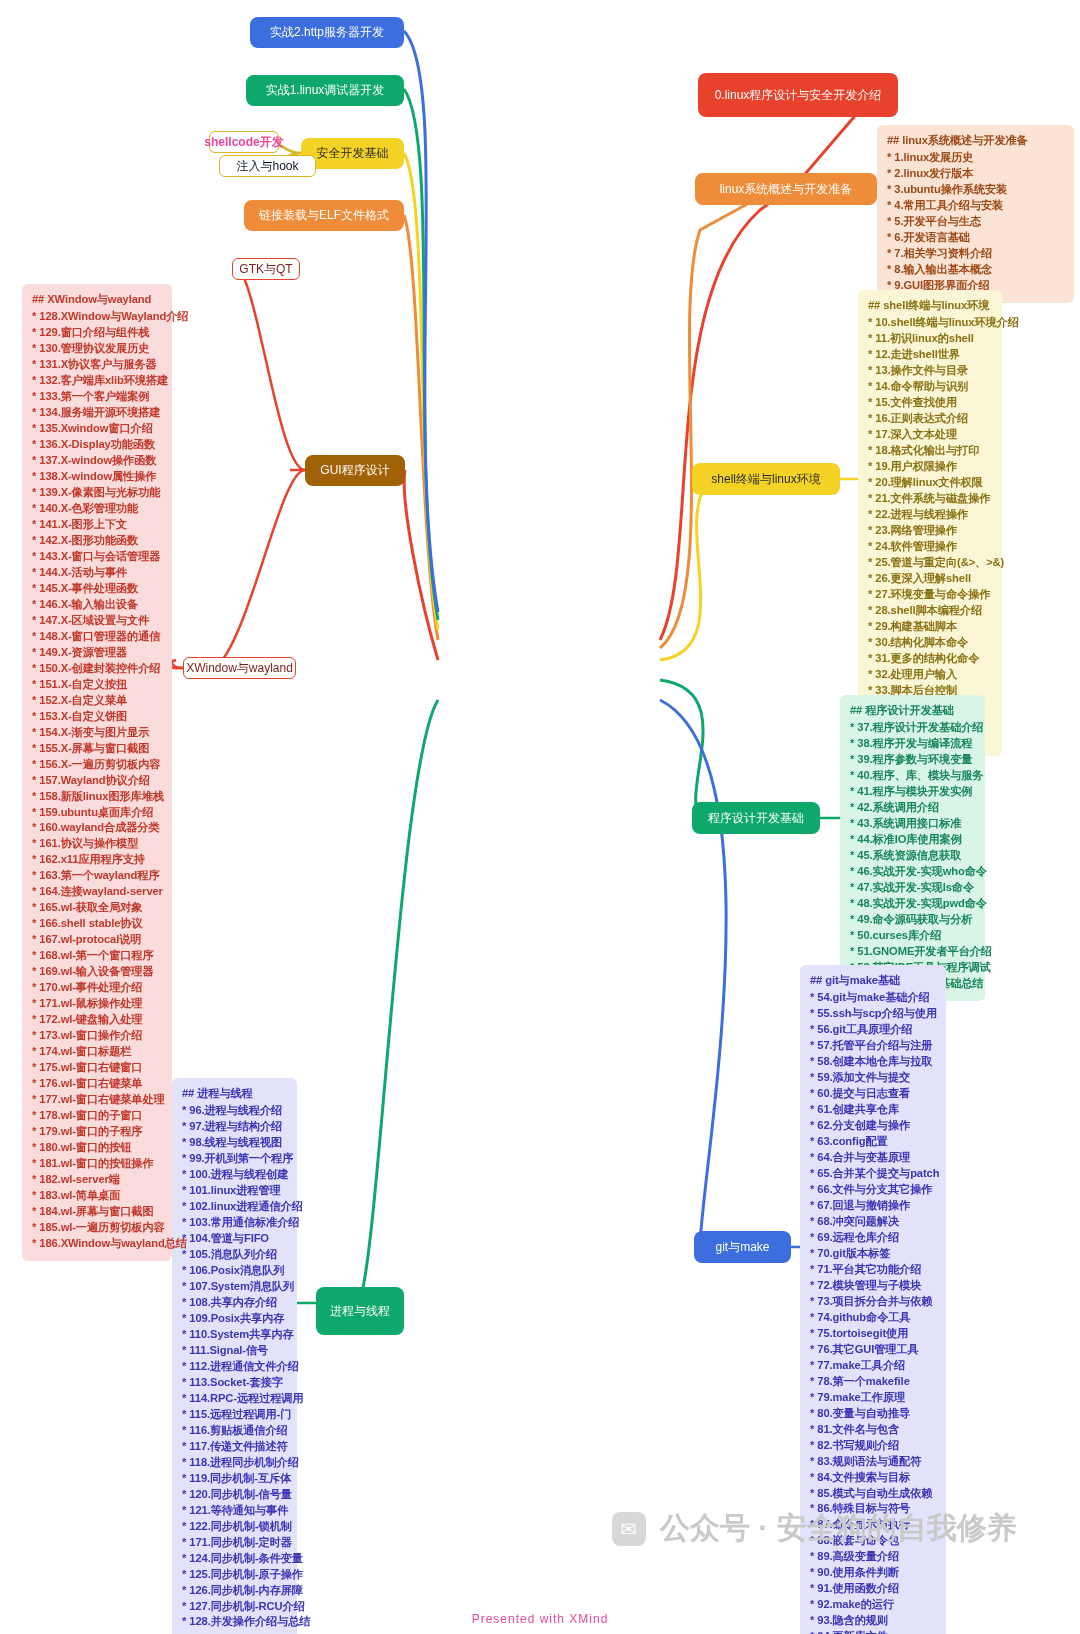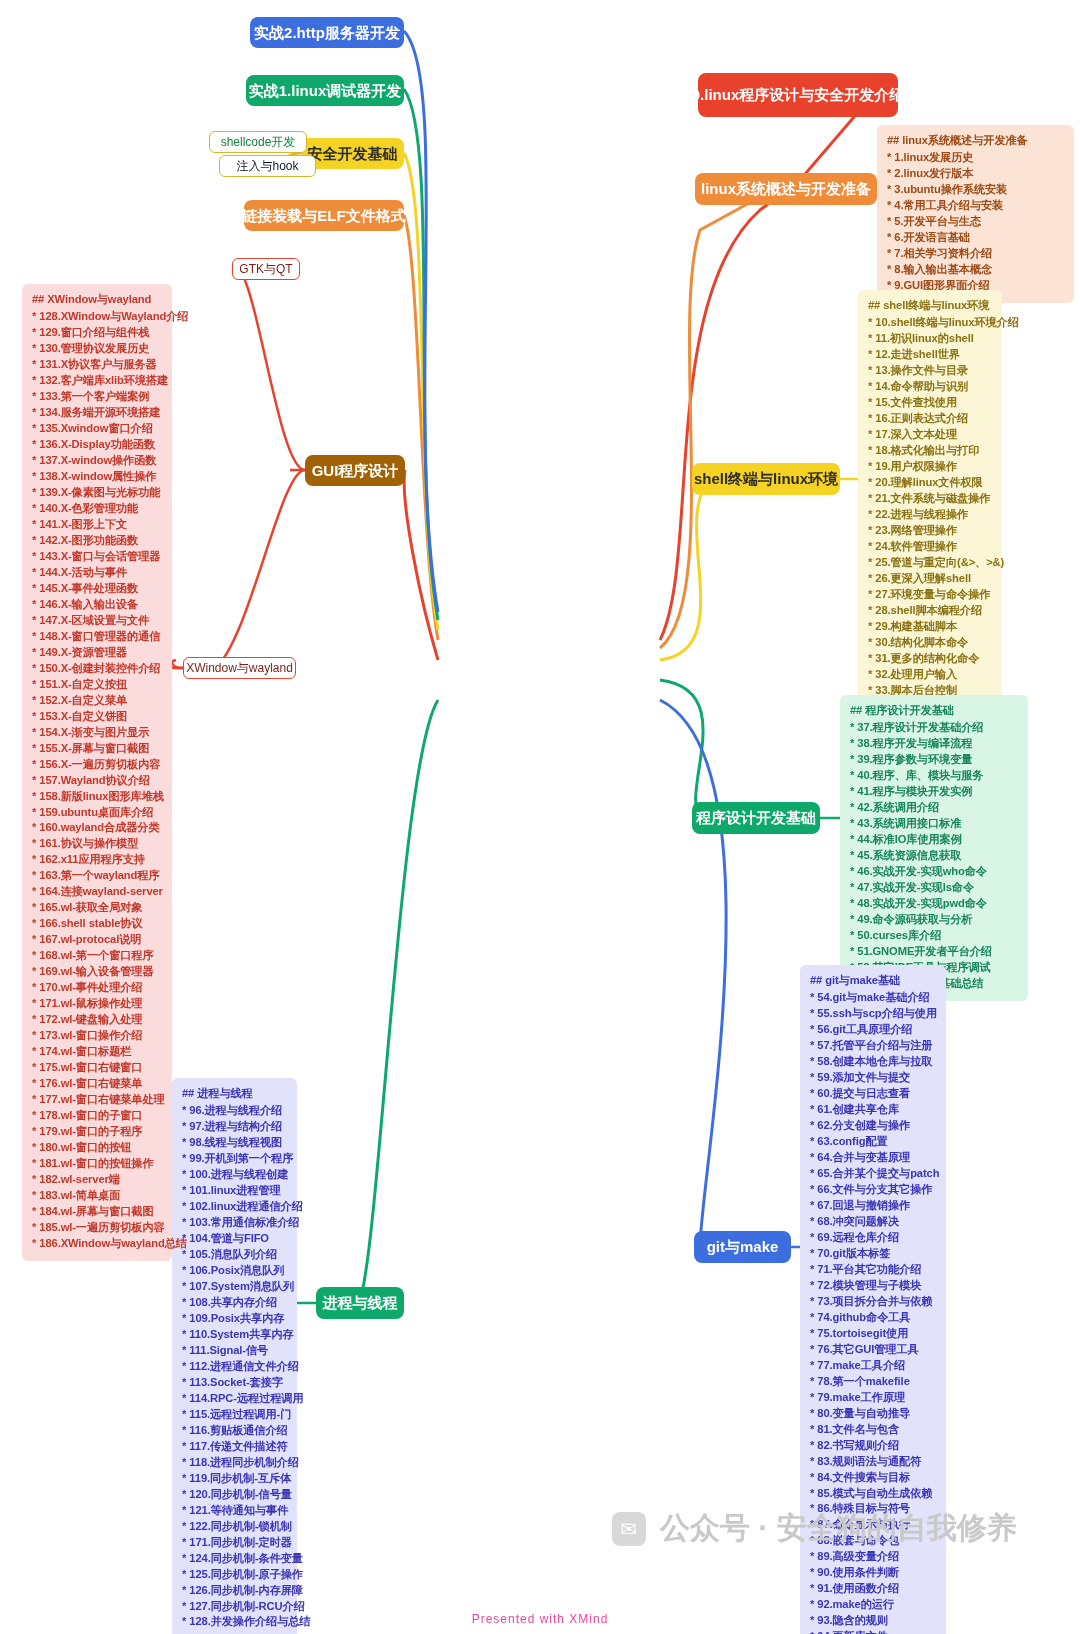--- a/index.html
+++ b/index.html
@@ -23,21 +23,21 @@
     display:flex;align-items:center;justify-content:center;
     padding:14px 10px;
     box-sizing:border-box;
     letter-spacing:.5px;
   }
 
   
   .pill{
     position:absolute;
     border-radius:8px;
-    font-size:15px;font-weight:bold;
+    font-size:12px;font-weight:normal;
     color:#ffffff;
     display:flex;align-items:center;justify-content:center;
     padding:7px 12px;
     box-sizing:border-box;
     white-space:nowrap;
     line-height:1.2;
   }
   .pill.dark-text{color:#2b2b2b;}
 
   
@@ -137,21 +137,21 @@
   </div>
 
   <div class="pill" style="left:692px;top:802px;width:128px;height:32px;background:#0ea86a;">
     <span>程序设计开发基础</span>
   </div>
 
   <div class="pill" style="left:694px;top:1231px;width:97px;height:32px;background:#3d6ee0;">
     <span>git与make</span>
   </div>
 
-  <div class="pill" style="left:316px;top:1287px;width:88px;height:32px;background:#0ea86a;">
+  <div class="pill" style="left:316px;top:1287px;width:88px;height:48px;background:#0ea86a;">
     <span>进程与线程</span>
   </div>
 
   <div class="pill" style="left:305px;top:455px;width:100px;height:31px;background:#a16207;">
     <span>GUI程序设计</span>
   </div>
 
   <div class="pill" style="left:244px;top:200px;width:160px;height:31px;background:#ef8c3a;">
     <span>链接装载与ELF文件格式</span>
   </div>
@@ -169,21 +169,21 @@
   </div>
 
   <div class="leaf" style="left:232px;top:258px;width:68px;height:22px;border:1.5px solid #e8412c;color:#7a1f18;">
     <span>GTK与QT</span>
   </div>
 
   <div class="leaf" style="left:183px;top:657px;width:113px;height:22px;border:1.5px solid #e8412c;color:#7a1f18;">
     <span>XWindow与wayland</span>
   </div>
 
-  <div class="leaf" style="left:209px;top:131px;width:98px;height:22px;border:1.5px solid #d9b726;color:#15803d;">
+  <div class="leaf" style="left:209px;top:131px;width:70px;height:22px;border:1.5px solid #d9b726;color:#ec4899;font-weight:bold;">
     <span>shellcode开发</span>
   </div>
 
   <div class="leaf" style="left:219px;top:155px;width:97px;height:22px;border:1.5px solid #d9b726;color:#0f172a;">
     <span>注入与hook</span>
   </div>
 
   <div class="note" style="left:877px;top:125px;width:197px;background:#fbe4d5;color:#9c4a16;">
     <span class="hd">## linux系统概述与开发准备</span>
     <div>
@@ -225,21 +225,21 @@
         <span class="it">* 30.结构化脚本命令</span>
         <span class="it">* 31.更多的结构化命令</span>
         <span class="it">* 32.处理用户输入</span>
         <span class="it">* 33.脚本后台控制</span>
         <span class="it">* 34.函数式脚本</span>
         <span class="it">* 35.用户交互式脚本</span>
         <span class="it">* 36.总结</span>
       </div>
   </div>
 
-  <div class="note" style="left:840px;top:695px;width:188px;background:#d9f5e6;color:#17865a;">
+  <div class="note" style="left:840px;top:695px;width:145px;background:#d9f5e6;color:#17865a;">
     <span class="hd">## 程序设计开发基础</span>
     <div>
         <span class="it">* 37.程序设计开发基础介绍</span>
         <span class="it">* 38.程序开发与编译流程</span>
         <span class="it">* 39.程序参数与环境变量</span>
         <span class="it">* 40.程序、库、模块与服务</span>
         <span class="it">* 41.程序与模块开发实例</span>
         <span class="it">* 42.系统调用介绍</span>
         <span class="it">* 43.系统调用接口标准</span>
         <span class="it">* 44.标准IO库使用案例</span>

